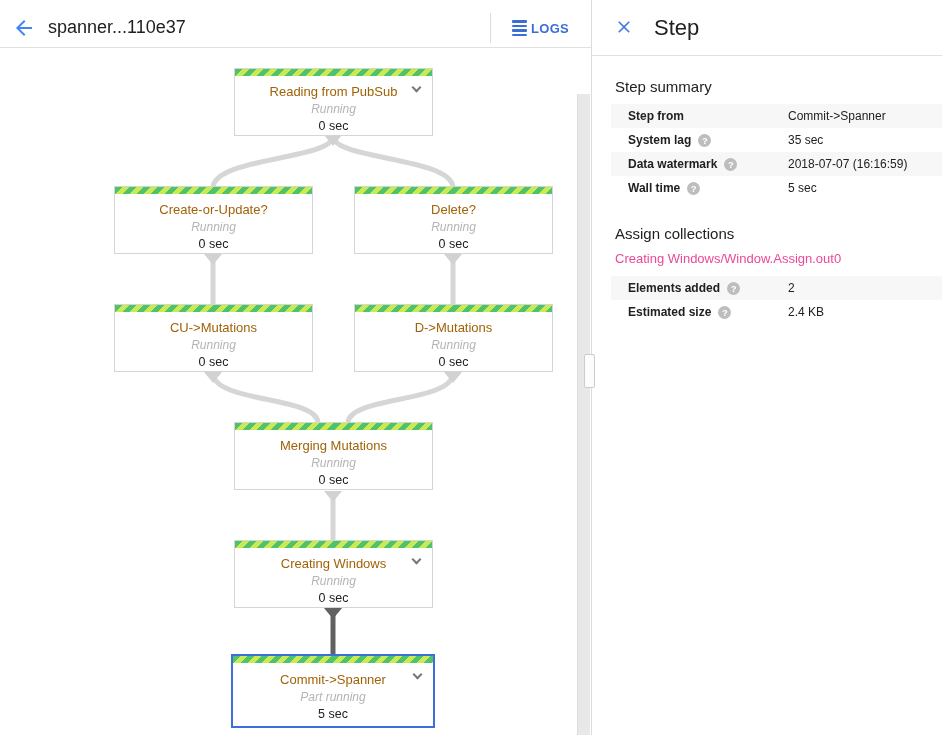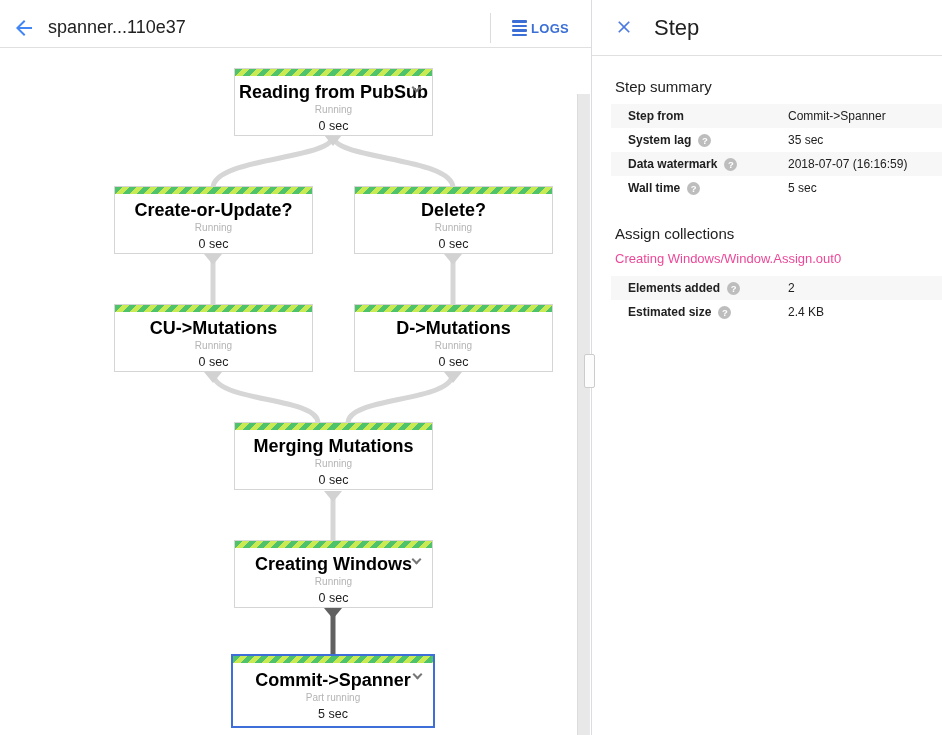--- a/index.html
+++ b/index.html
@@ -16,22 +16,22 @@
   .logs-icon i { display:block; width:15px; height:2.5px; background:#3b6fd6; border-radius:1px; }
 
   
   .graph { position:absolute; left:0; top:56px; width:591px; height:679px; background:#fff; }
   .edges { position:absolute; left:0; top:0; }
   .scroll-track { position:absolute; left:577px; top:38px; width:13px; height:641px; background:#e8e8e8; border-left:1px solid #dcdcdc; }
   .divider-handle { position:absolute; left:584px; top:354px; width:11px; height:34px; background:#fcfcfc; border:1px solid #cccccc; border-radius:2px; z-index:30; cursor:col-resize; }
 
   .node { position:absolute; width:199px; height:68px; background:#fff; border:1px solid #d5d5d5; text-align:center; cursor:pointer; }
   .node .stripe { height:7px; width:100%; background:repeating-linear-gradient(135deg, #4fc26c 0 5px, #c9ea52 5px 10px); }
-  .node .title { margin-top:7px; font-size:18px; font-weight:bold; color:#000000; line-height:18px; }
-  .node .status { font-size:10px; color:#b4b4b4; line-height:17px; }
+  .node .title { margin-top:7px; font-size:13px; font-weight:normal; color:#a16207; line-height:18px; }
+  .node .status { font-size:12px; color:#b4b4b4; line-height:17px;font-style:italic; }
   .node .time { font-size:12.5px; color:#212121; line-height:17px; }
   .node.selected { border:2px solid #3e6fd9; width:204px; height:74px; }
   .node.selected .title { margin-top:8px; }
   .chev { position:absolute; right:12px; top:15px; width:7px; height:7px; border-right:2px solid #777; border-bottom:2px solid #777; transform:rotate(45deg); cursor:pointer; }
 
   
   .rpanel { position:absolute; left:591px; top:0; width:351px; height:735px; background:#fff; border-left:1px solid #dadce0; }
   .rheader { position:relative; height:56px; border-bottom:1px solid #e0e0e0; }
   .close-btn { position:absolute; left:22px; top:17px; width:20px; height:20px; cursor:pointer; }
   .rheader-title { position:absolute; left:62px; top:0; height:55px; line-height:55px; font-size:22px; color:#212121; }

